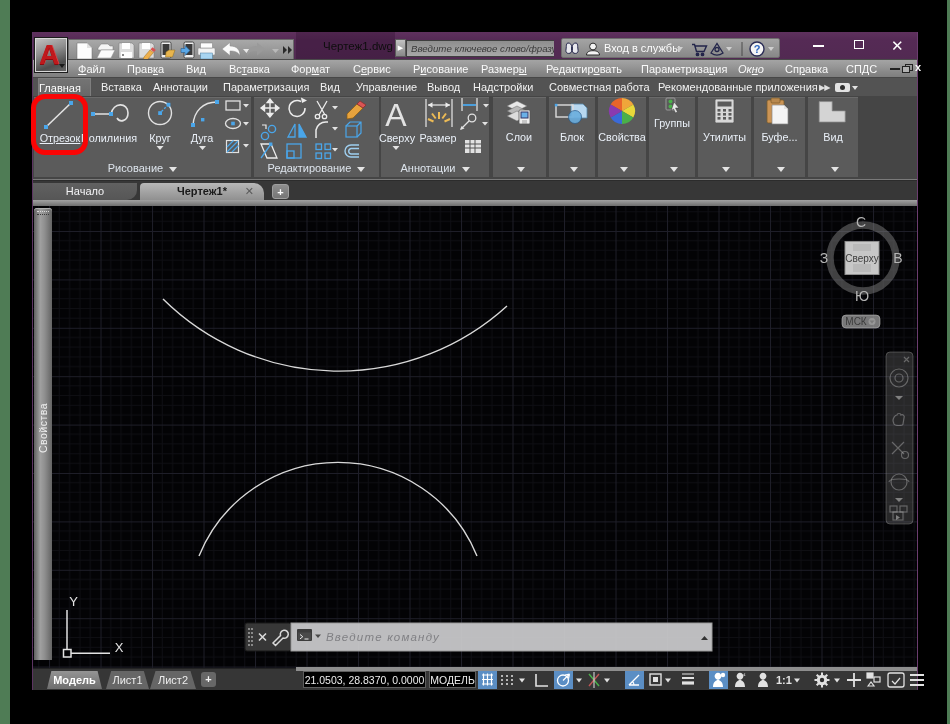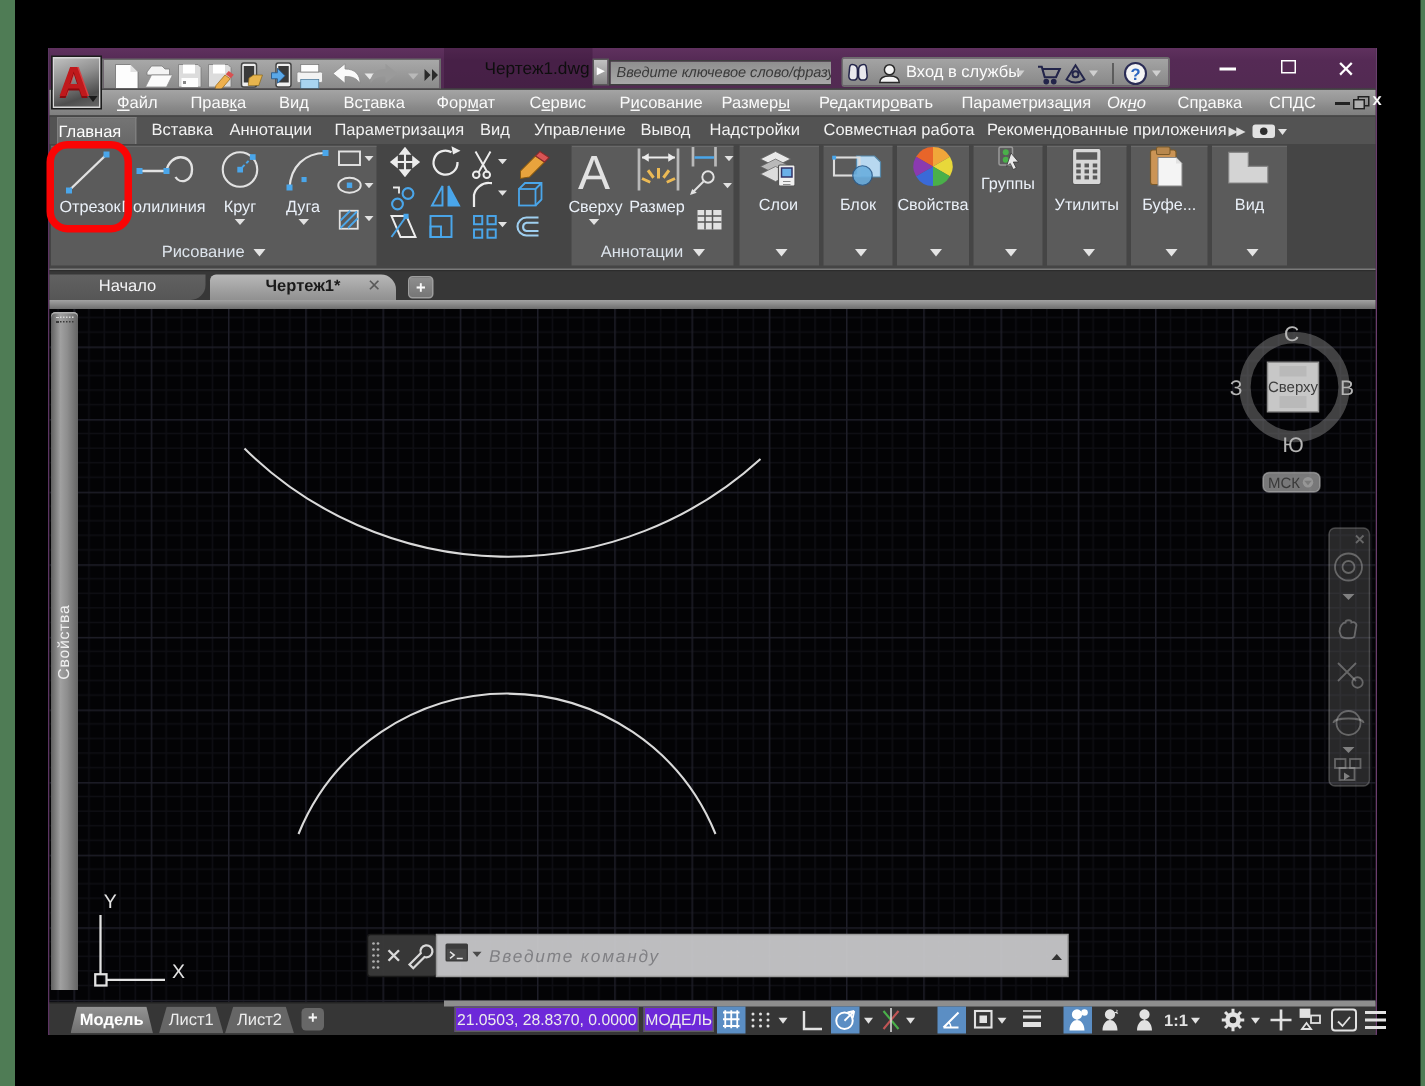--- a/index.html
+++ b/index.html
@@ -37,21 +37,21 @@
   #ftabstrip { position:absolute; left:0; top:168px; width:884px; height:6px; background:linear-gradient(#a2a2a2,#6e6e6e); }
   .ftab { position:absolute; top:2px; height:17px; font-size:11px; line-height:17px; text-align:center; }
   
   #canvas { position:absolute; left:0px; top:174px; width:884px; height:462px; background:#030305; }
   
   #props { position:absolute; left:1px; top:176px; width:18px; height:452px; background:linear-gradient(90deg,#606060,#a0a0a0 35%,#8e8e8e 60%,#646464); border-radius:3px 3px 0 0; box-shadow:inset 0 1px 0 #b0b0b0; }
   #props .txt { position:absolute; left:3px; top:195px; width:12px; color:#efefef; font-size:10.5px; writing-mode:vertical-rl; transform:rotate(180deg); letter-spacing:0.5px;}
   #props .grip { position:absolute; left:3px; top:3px; width:12px; height:4px; border-top:1px dotted #d8d8d8; border-bottom:1px dotted #3a3a3a;}
   
   #statusbar { position:absolute; left:0; top:636px; width:884px; height:22px; background:#363636; border-top:1px solid #232323; color:#e4e4e4; font-size:11px; }
-  .sbox { position:absolute; top:2px; height:17px; border:1px solid #5e5e5e; background:#6d28d9; color:#ececec; text-align:center; }
+  .sbox { position:absolute; top:2px; height:17px; border:1px solid #5e5e5e; background:#000000; color:#ececec; text-align:center; }
   #redrect { position:absolute; left:31px; top:94px; width:57px; height:61px; border:5px solid #fa0404; border-radius:14px; z-index:50; }
 </style>
 </head>
 <body>
 <div id="scene">
   <div class="abs green" style="left:0;top:0;width:10px;height:724px;"></div>
   <div class="abs green" style="left:947px;top:0;width:3px;height:724px;"></div>
   <div id="win">
     <div id="titlebar">
 
@@ -186,20 +186,23 @@
           <path d="M19 8 l3 4 l3 -4 z" fill="#e2e2e2"></path>
         </svg>
     </div>
     <div id="ribbon">
       <div style="position:absolute;left:0;top:82.5px;width:884px;height:1.5px;background:#7a7a7a;"></div>
       <div style="position:absolute;left:0;top:84px;width:884px;height:1px;background:#2c2c2c;"></div>
 
       <div class="panel" style="left:1px;width:217px;">
           <div class="plabel">Рисование <span class="parrow"></span></div>
         </div>
+      <div class="panel" style="left:221px;width:125px;">
+          <div class="plabel">Редактирование <span class="parrow"></span></div>
+        </div>
       <div class="panel" style="left:348px;width:108px;">
           <div class="plabel">Аннотации <span class="parrow"></span></div>
         </div>
       <div class="panel" style="left:460px;width:53px;">
           <div class="plabel"><span class="parrow"></span></div>
         </div>
       <div class="panel" style="left:516px;width:46px;">
           <div class="plabel"><span class="parrow"></span></div>
         </div>
       <div class="panel" style="left:565px;width:48px;">
@@ -211,21 +214,21 @@
       <div class="panel" style="left:665px;width:53px;">
           <div class="plabel"><span class="parrow"></span></div>
         </div>
       <div class="panel" style="left:721px;width:51px;">
           <div class="plabel"><span class="parrow"></span></div>
         </div>
       <div class="panel" style="left:775px;width:50px;">
           <div class="plabel"><span class="parrow"></span></div>
         </div>
 
-      <div class="biglabel" style="left:6px;top:37px;width:42px;">Отрезок</div>
+      <div class="biglabel" style="left:6px;top:37px;width:42px;text-decoration:underline;">Отрезок</div>
       <div class="biglabel" style="left:44px;top:37px;width:64px;">Полилиния</div>
       <div class="biglabel" style="left:107px;top:37px;width:40px;">Круг</div>
       <div class="biglabel" style="left:149px;top:37px;width:40px;">Дуга</div>
       <div class="biglabel" style="left:334px;top:37px;width:60px;">Сверху</div>
       <div class="biglabel" style="left:375px;top:37px;width:60px;">Размер</div>
       <div class="biglabel" style="left:465px;top:36px;width:42px;">Слои</div>
       <div class="biglabel" style="left:518px;top:36px;width:42px;">Блок</div>
       <div class="biglabel" style="left:564px;top:36px;width:50px;">Свойства</div>
       <div class="biglabel" style="left:618px;top:22px;width:42px;">Группы</div>
       <div class="biglabel" style="left:667px;top:36px;width:49px;">Утилиты</div>

